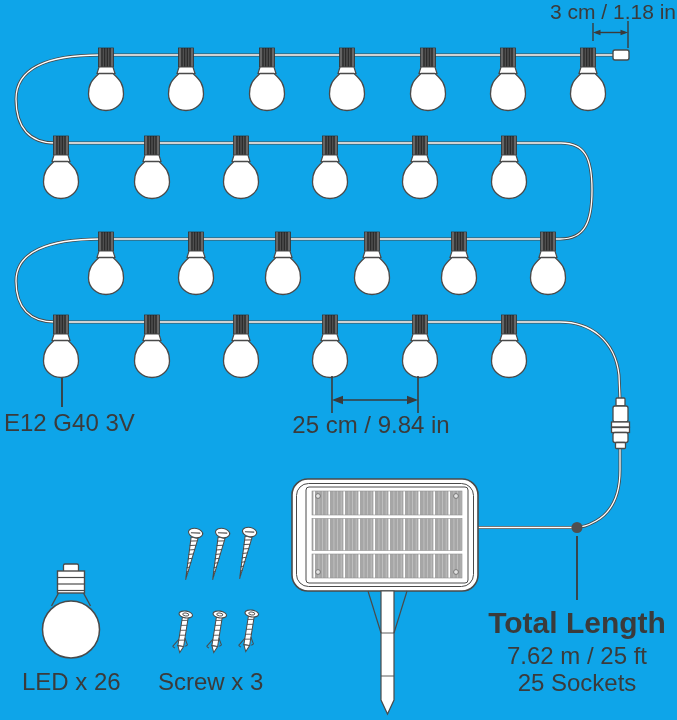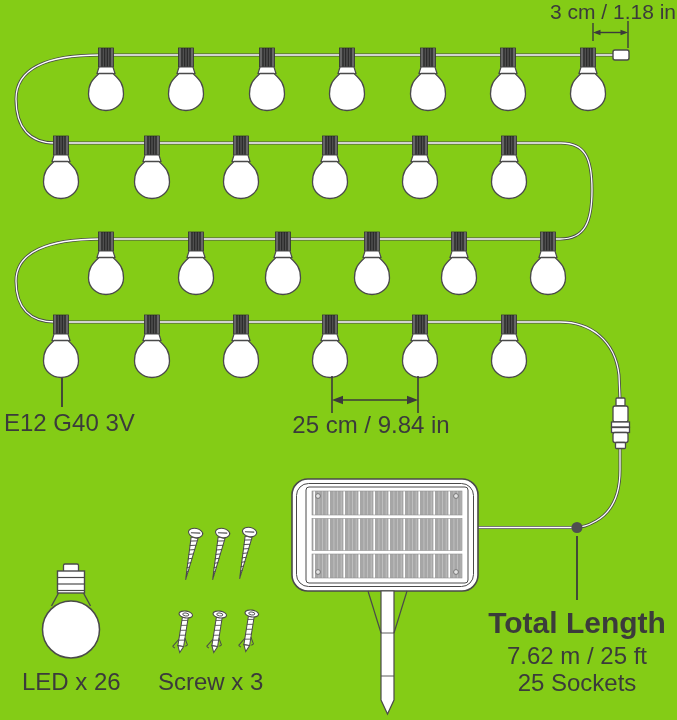--- a/index.html
+++ b/index.html
@@ -1,19 +1,19 @@
 <!DOCTYPE html>
 <html><head>
 <meta charset="utf-8">
 <style>
   html,body{margin:0;padding:0;background:#ffffff;}
   .stage{
     position:relative;
     width:677px;height:720px;
-    background:#84cc16;
+    background:#0ea5e9;
     font-family:"Liberation Sans", sans-serif;
     overflow:hidden;
   }
   svg{display:block;}
   text{fill:#3b3b3b;}
   .lbl{font-size:24px;}
   .lbl-small{font-size:21px;}
   .lbl-title{font-size:30px;font-weight:bold;}
 </style>
 </head>

